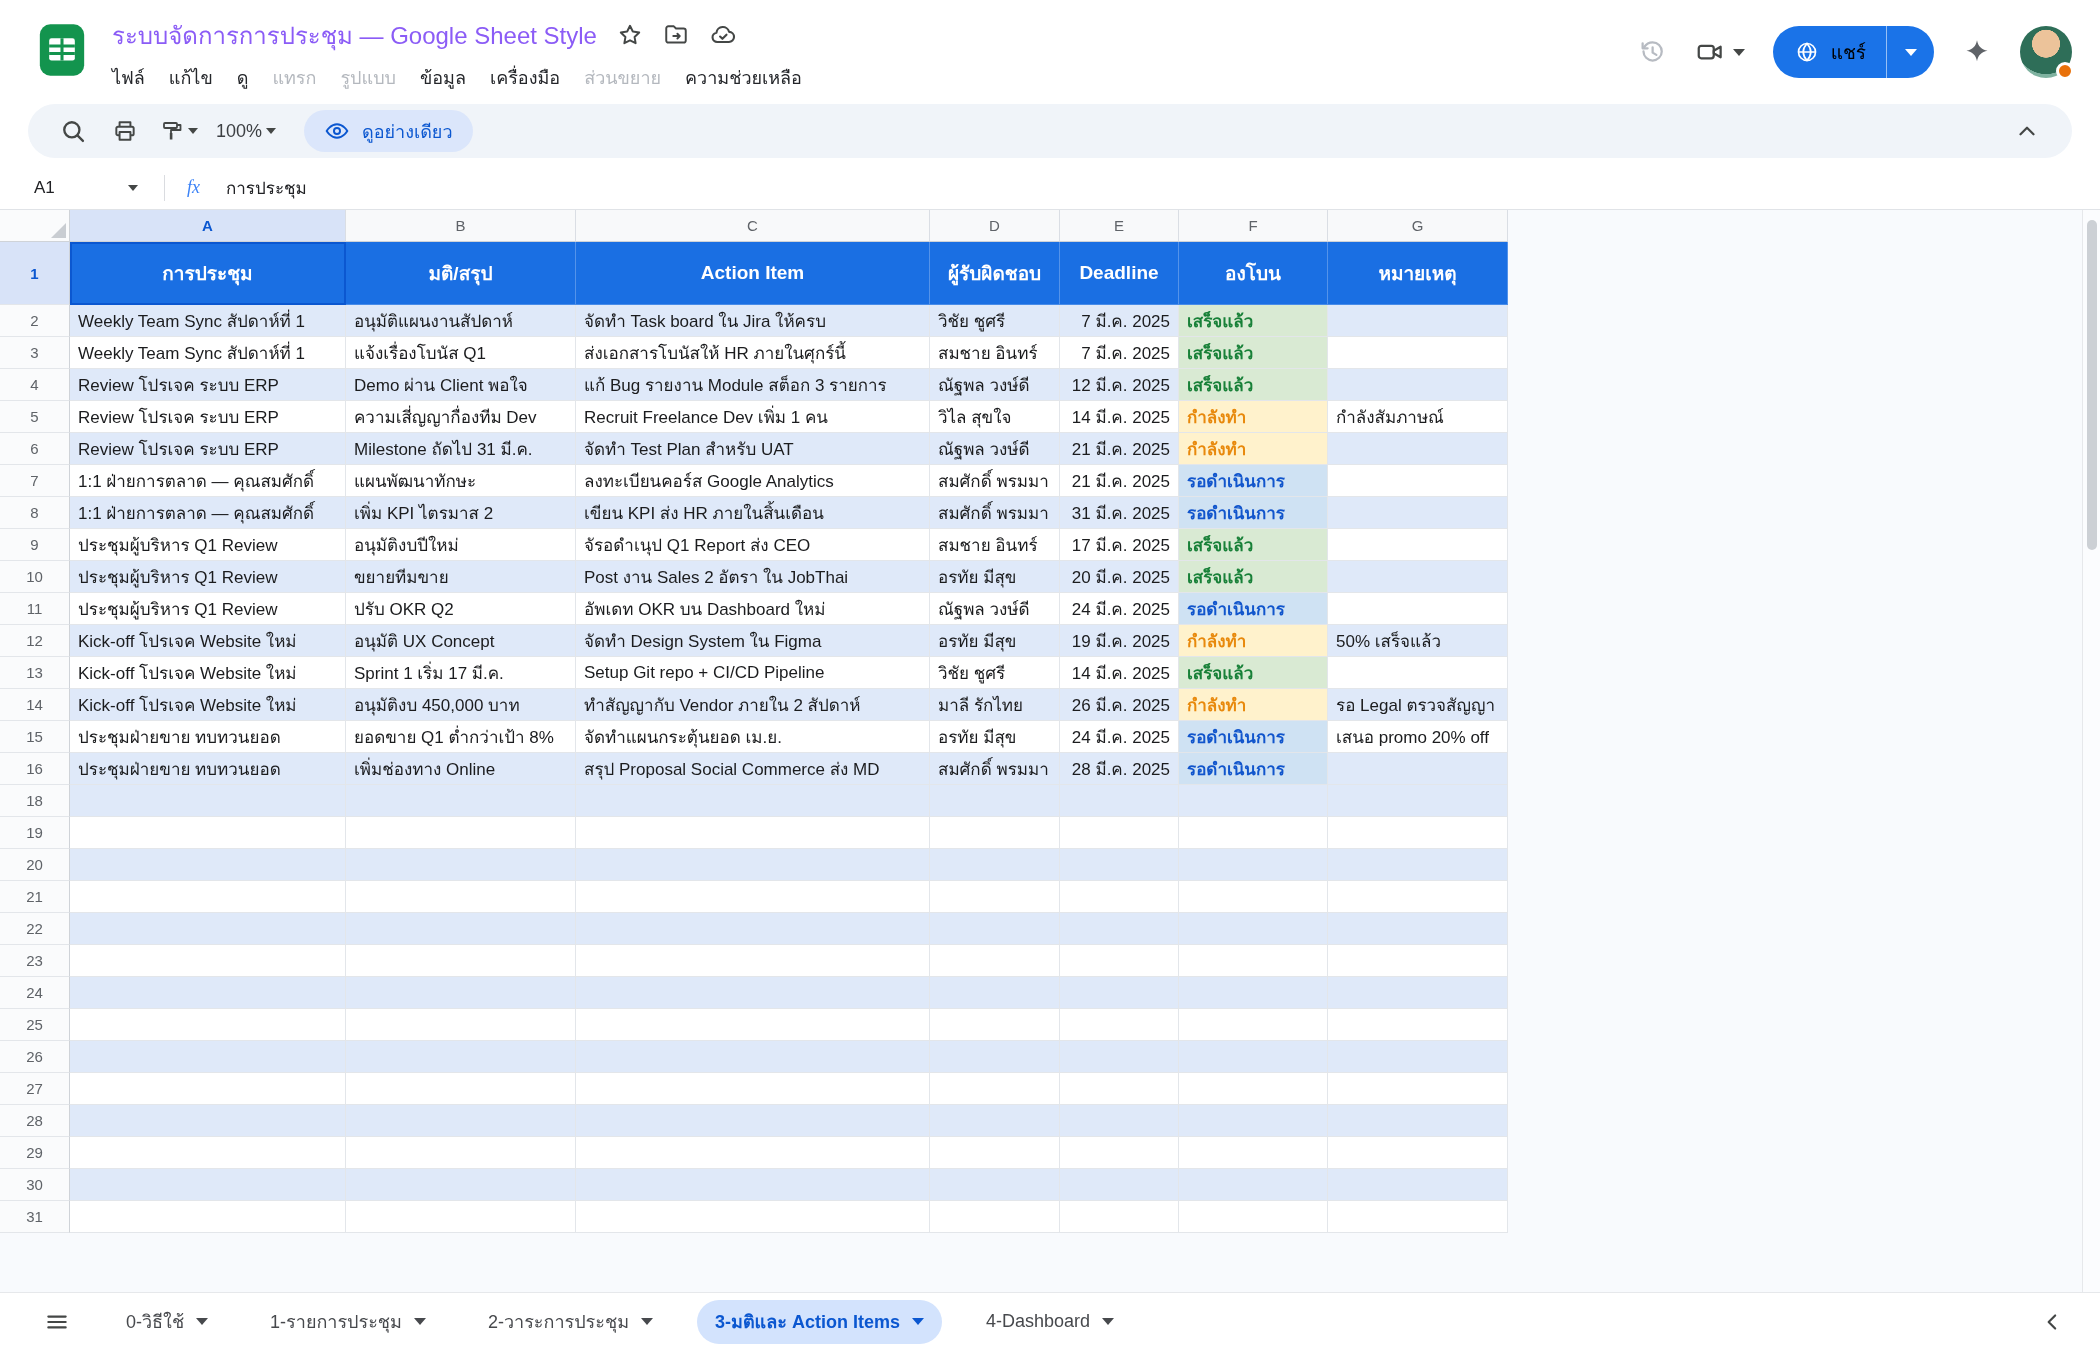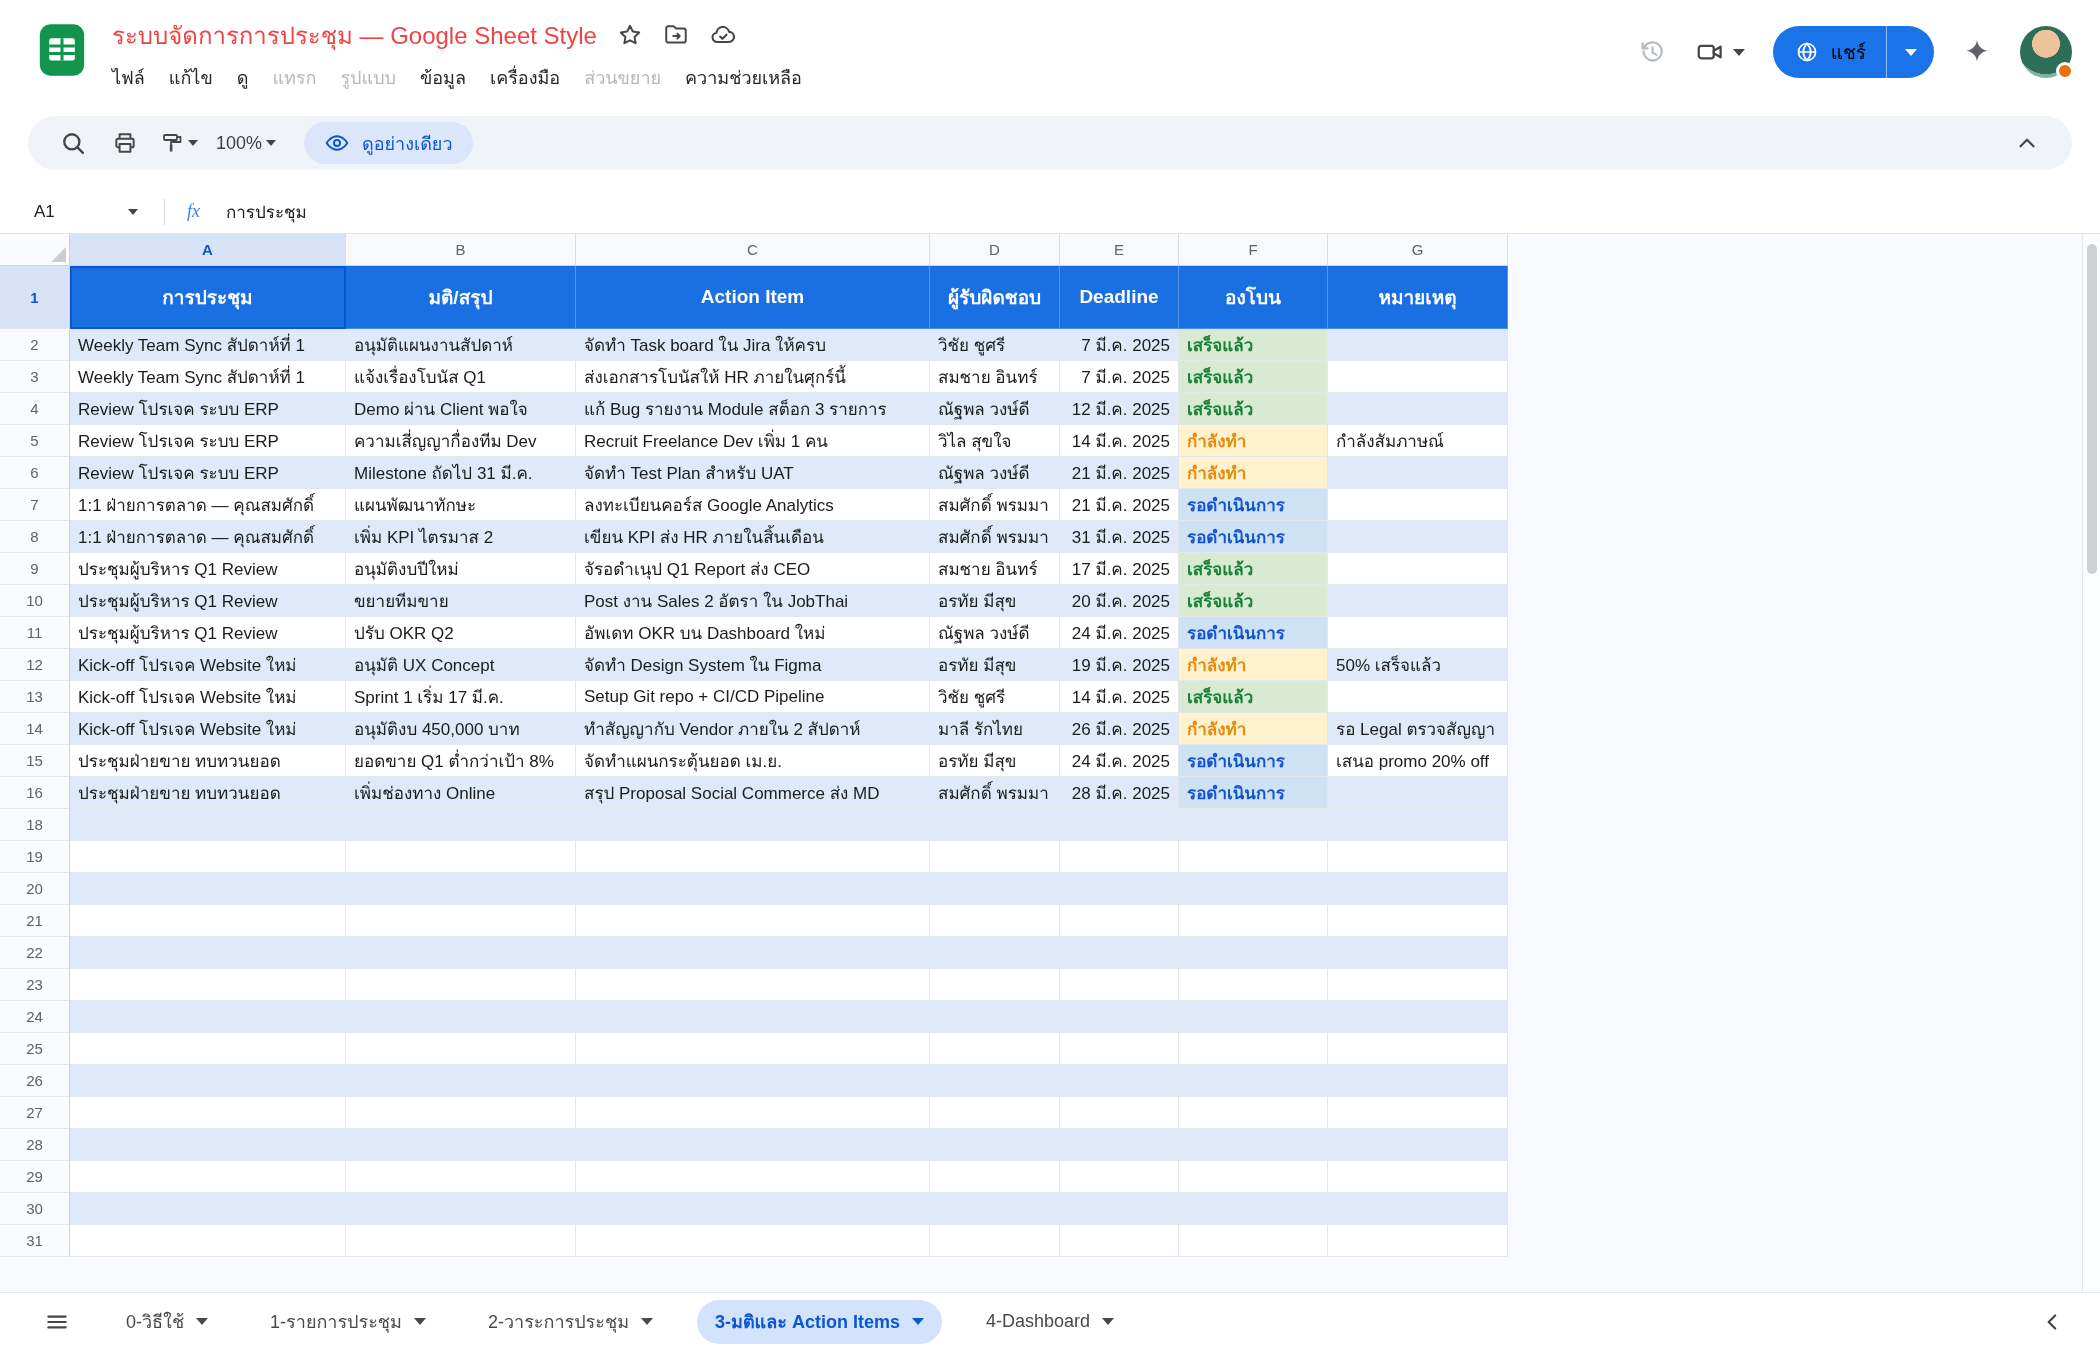--- a/index.html
+++ b/index.html
@@ -8,39 +8,39 @@
     font-family:"Liberation Sans","DejaVu Sans",sans-serif;
     background:#fff; color:#202124; overflow:hidden;
   }
   .app { width:2100px; height:1350px; display:flex; flex-direction:column; }
 
   
   .topbar { height:104px; display:flex; align-items:flex-start; padding:14px 28px 0 34px; }
   .logo { width:56px; height:56px; margin-top:8px; flex:0 0 auto; }
   .title-block { margin-left:22px; flex:1; min-width:0; }
   .title-row { display:flex; align-items:center; gap:20px; height:42px; }
-  .doc-title { font-size:24px; color:#ef4444; white-space:nowrap; }
+  .doc-title { font-size:24px; color:#8b5cf6; white-space:nowrap; }
   .t-icon { display:flex; align-items:center; }
   .menu-bar { display:flex; margin-left:-12px; margin-top:2px; }
   .menu-item { font-size:18px; padding:5px 12px; border-radius:6px; color:#24262a; cursor:pointer; white-space:nowrap; }
   .menu-item.disabled { color:#b4b8be; }
   .top-actions { display:flex; align-items:center; gap:28px; margin-top:12px; flex:0 0 auto; }
   .cdown { width:0; height:0; border-left:6px solid transparent; border-right:6px solid transparent; border-top:7px solid currentColor; }
   .vid-group { display:flex; align-items:center; gap:8px; color:#444746; }
   .share-pill { display:flex; align-items:center; height:52px; background:var(--share-blue,#1a73e8); border-radius:26px; color:#000000; overflow:hidden; cursor:pointer; }
   .share-left { display:flex; align-items:center; gap:12px; padding:0 20px 0 22px; height:100%; }
   .share-label { font-size:19px; font-weight:500; }
   .share-right { width:48px; height:100%; display:flex; align-items:center; justify-content:center; border-left:1px solid rgba(255,255,255,.55); color:#fff; }
   .avatar { width:52px; height:52px; border-radius:50%; position:relative;
     background:radial-gradient(circle at 50% 34%, #ecc39a 0 32%, #2e6e58 33% 70%, #7fb2a0 71%); }
   .avatar-badge { position:absolute; right:-2px; bottom:-2px; width:18px; height:18px; border-radius:50%;
     background:#e8710a; border:3px solid #fff; }
 
   
-  .toolbar { margin:12px 28px; height:54px; background:#f0f4f9; border-radius:27px;
+  .toolbar { margin:0 28px; height:54px; background:#f0f4f9; border-radius:27px;
     display:flex; align-items:center; padding:16px 22px; gap:6px; }
   .tb-btn { width:46px; height:46px; border-radius:50%; display:flex; align-items:center; justify-content:center; cursor:pointer; }
   .tb-group { display:flex; align-items:center; gap:4px; color:#444746; cursor:pointer; padding:0 6px; }
   .zoom-label { font-size:18px; color:#3c3f43; }
   .view-pill { display:flex; align-items:center; gap:12px; background:#dbe6fb; color:#0b57d0;
     font-size:18px; font-weight:500; height:42px; border-radius:21px; padding:0 20px; margin-left:16px; cursor:pointer; }
   .tb-spacer { flex:1; }
 
   
   .formula-bar { height:44px; margin-top:8px; display:flex; align-items:center;

